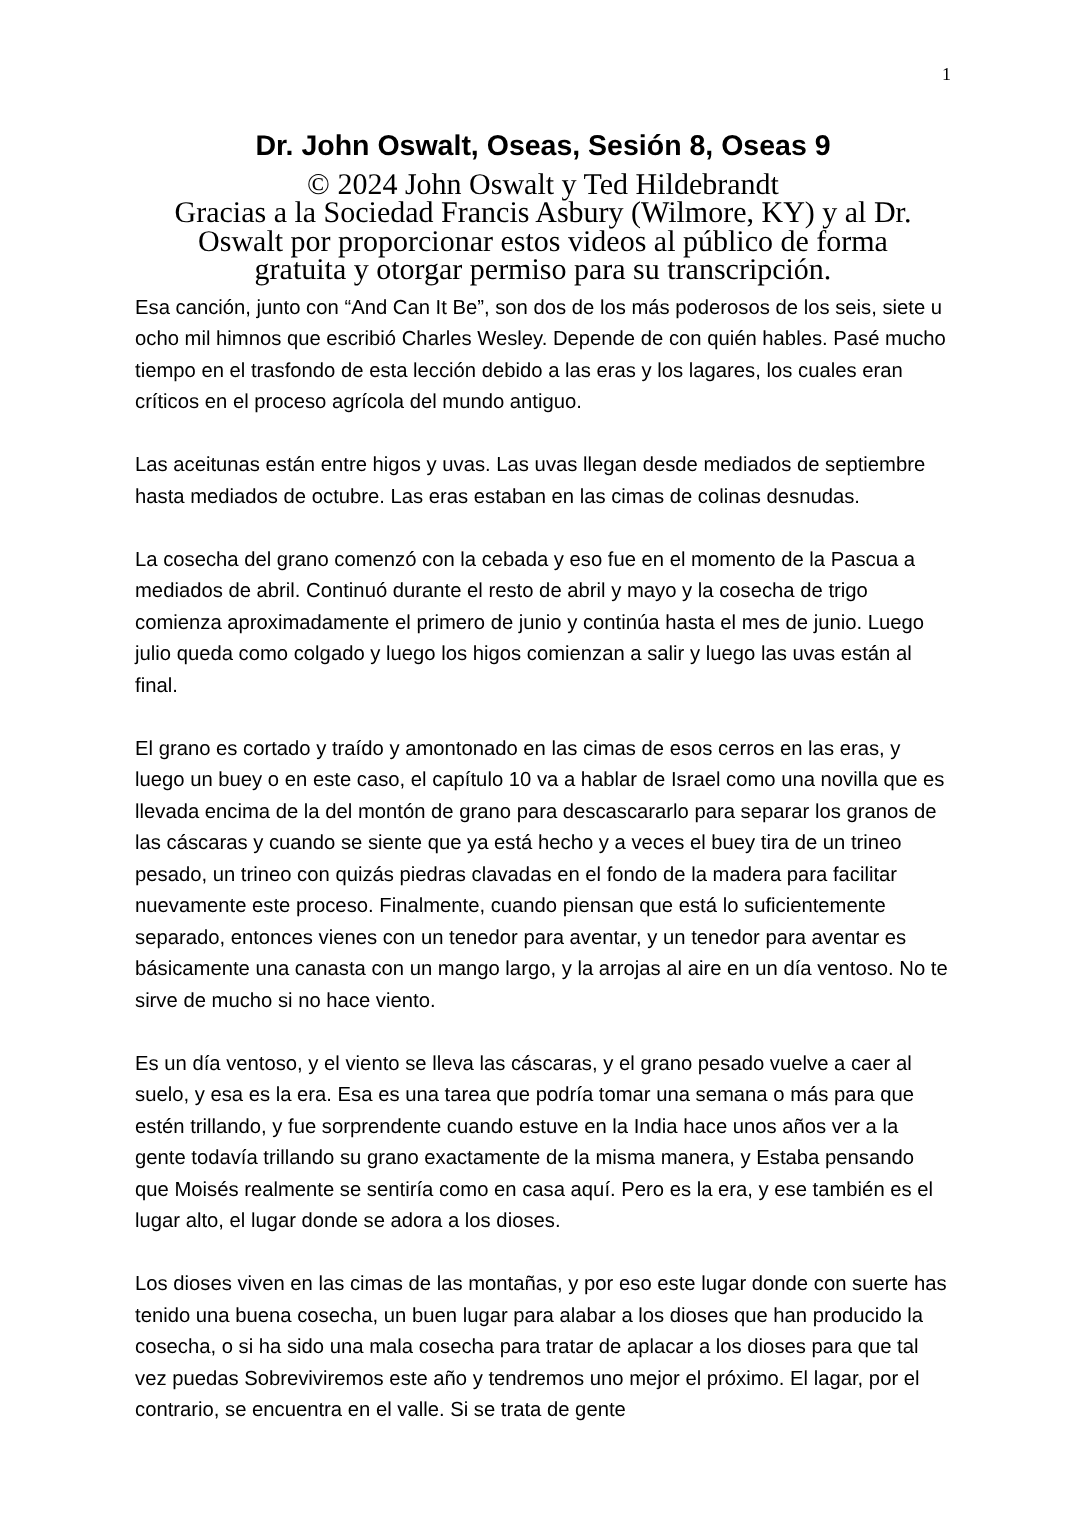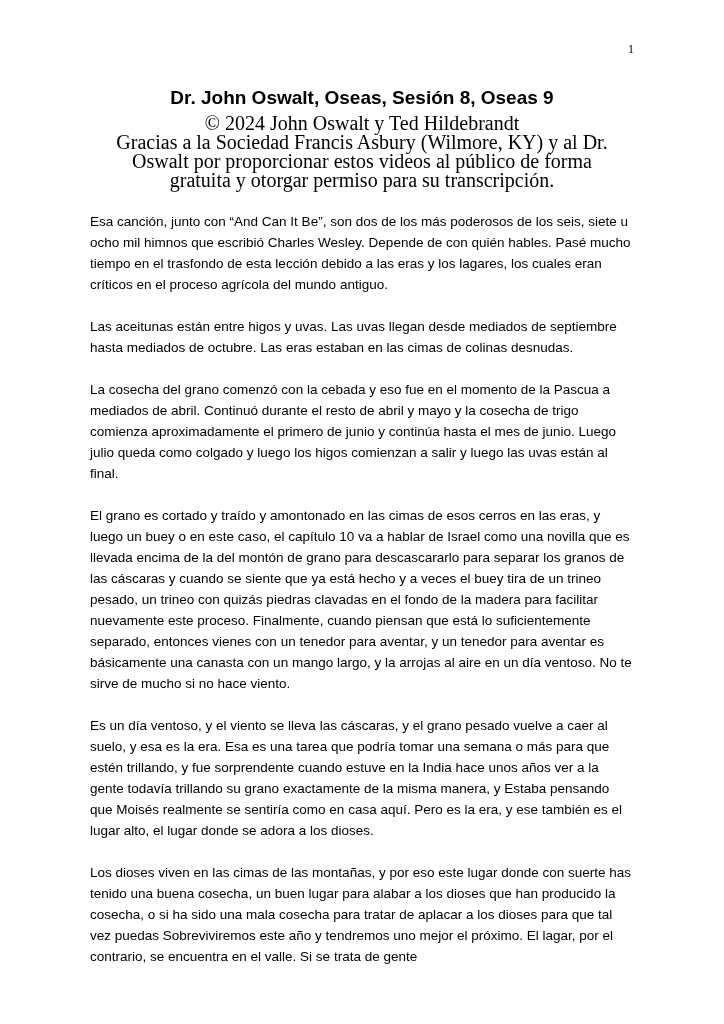--- a/index.html
+++ b/index.html
@@ -36,21 +36,21 @@
     font-family: "Liberation Serif", serif;
     font-size: 20px;
     line-height: 19px;
     margin: 0 90px;
   }
   .attribution {
     margin: 0 auto;
     max-width: 520px;
   }
   .body-text {
-    margin: 21px 90px 0 90px;
+    margin: 4px 90px 0 90px;
     font-family: "Liberation Sans", sans-serif;
     font-size: 13.5px;
     line-height: 21px;
     text-align: left;
   }
   .body-text p {
     margin: 0 0 21px 0;
   }
 </style>
 </head>

